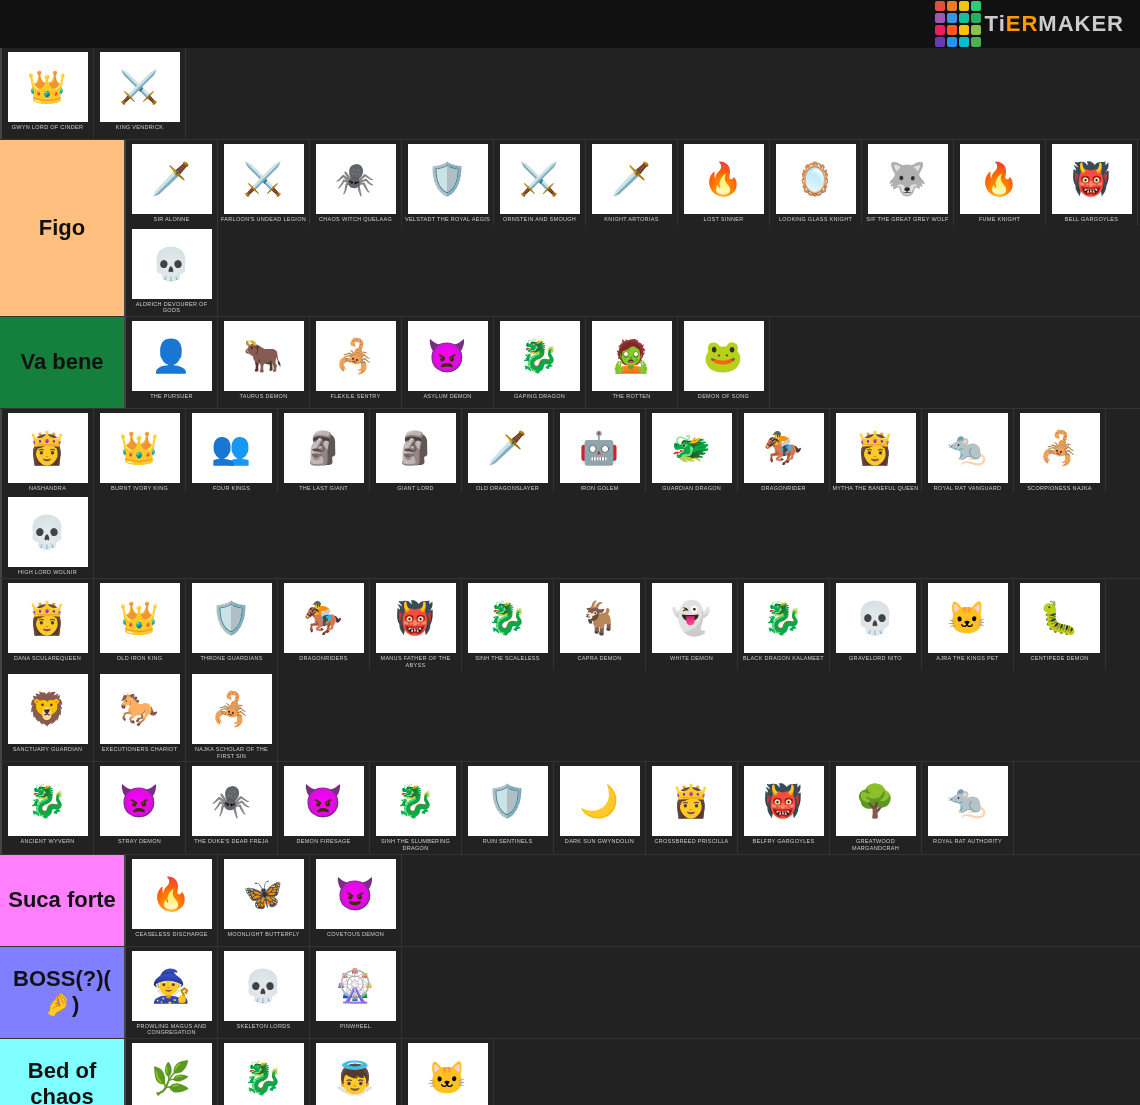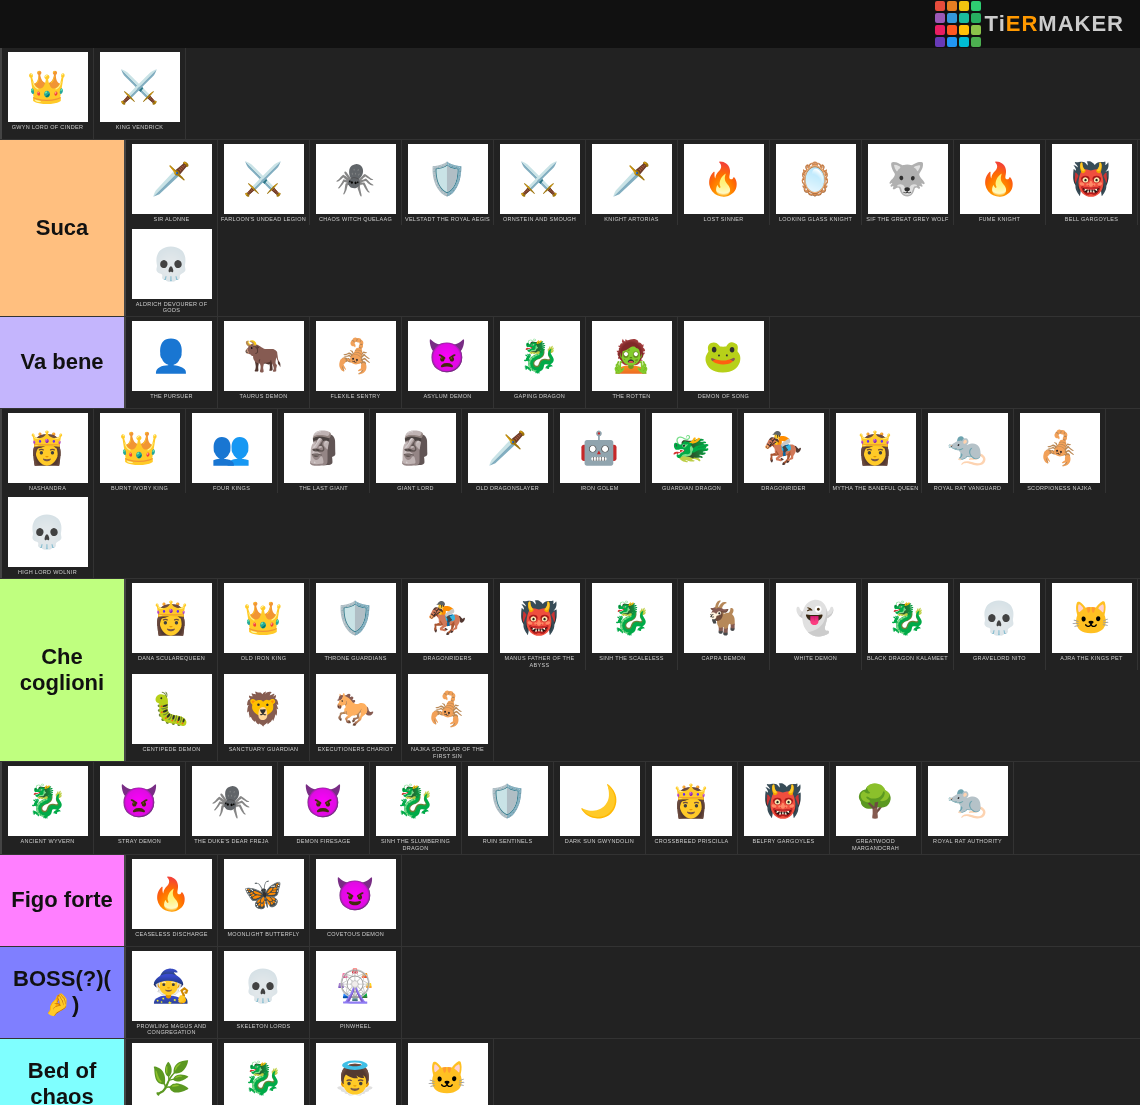--- a/index.html
+++ b/index.html
@@ -161,21 +161,21 @@
           </div>
           <div class="tier-item">
             <div class="item-img">
               <div class="monster-shape" style="font-size: 32px;">⚔️</div>
             </div>
             <div class="item-label">KING VENDRICK</div>
           </div>
         </div>
       </div>
       <div class="tier-row">
-        <div class="tier-label" style="background: rgb(255, 191, 127);">Suca</div>
+        <div class="tier-label" style="background: rgb(255, 191, 127);">Figo</div>
         <div class="tier-items">
           <div class="tier-item">
             <div class="item-img">
               <div class="monster-shape" style="font-size: 32px;">🗡️</div>
             </div>
             <div class="item-label">SIR ALONNE</div>
           </div>
           <div class="tier-item">
             <div class="item-img">
               <div class="monster-shape" style="font-size: 32px;">⚔️</div>
@@ -238,21 +238,21 @@
           </div>
           <div class="tier-item">
             <div class="item-img">
               <div class="monster-shape" style="font-size: 32px;">💀</div>
             </div>
             <div class="item-label">ALDRICH DEVOURER OF GODS</div>
           </div>
         </div>
       </div>
       <div class="tier-row">
-        <div class="tier-label" style="background: #c4b5fd;">Va bene</div>
+        <div class="tier-label" style="background: #15803d;">Va bene</div>
         <div class="tier-items">
           <div class="tier-item">
             <div class="item-img">
               <div class="monster-shape" style="font-size: 32px;">👤</div>
             </div>
             <div class="item-label">THE PURSUER</div>
           </div>
           <div class="tier-item">
             <div class="item-img">
               <div class="monster-shape" style="font-size: 32px;">🐂</div>
@@ -367,21 +367,20 @@
           </div>
           <div class="tier-item">
             <div class="item-img">
               <div class="monster-shape" style="font-size: 32px;">💀</div>
             </div>
             <div class="item-label">HIGH LORD WOLNIR</div>
           </div>
         </div>
       </div>
       <div class="tier-row">
-        <div class="tier-label" style="background: rgb(191, 255, 127);">Che coglioni</div>
         <div class="tier-items">
           <div class="tier-item">
             <div class="item-img">
               <div class="monster-shape" style="font-size: 32px;">👸</div>
             </div>
             <div class="item-label">DANA SCULAREQUEEN</div>
           </div>
           <div class="tier-item">
             <div class="item-img">
               <div class="monster-shape" style="font-size: 32px;">👑</div>
@@ -532,21 +531,21 @@
           </div>
           <div class="tier-item">
             <div class="item-img">
               <div class="monster-shape" style="font-size: 32px;">🐀</div>
             </div>
             <div class="item-label">ROYAL RAT AUTHORITY</div>
           </div>
         </div>
       </div>
       <div class="tier-row">
-        <div class="tier-label" style="background: rgb(255, 127, 255);">Figo forte</div>
+        <div class="tier-label" style="background: rgb(255, 127, 255);">Suca forte</div>
         <div class="tier-items">
           <div class="tier-item">
             <div class="item-img">
               <div class="monster-shape" style="font-size: 32px;">🔥</div>
             </div>
             <div class="item-label">CEASELESS DISCHARGE</div>
           </div>
           <div class="tier-item">
             <div class="item-img">
               <div class="monster-shape" style="font-size: 32px;">🦋</div>

